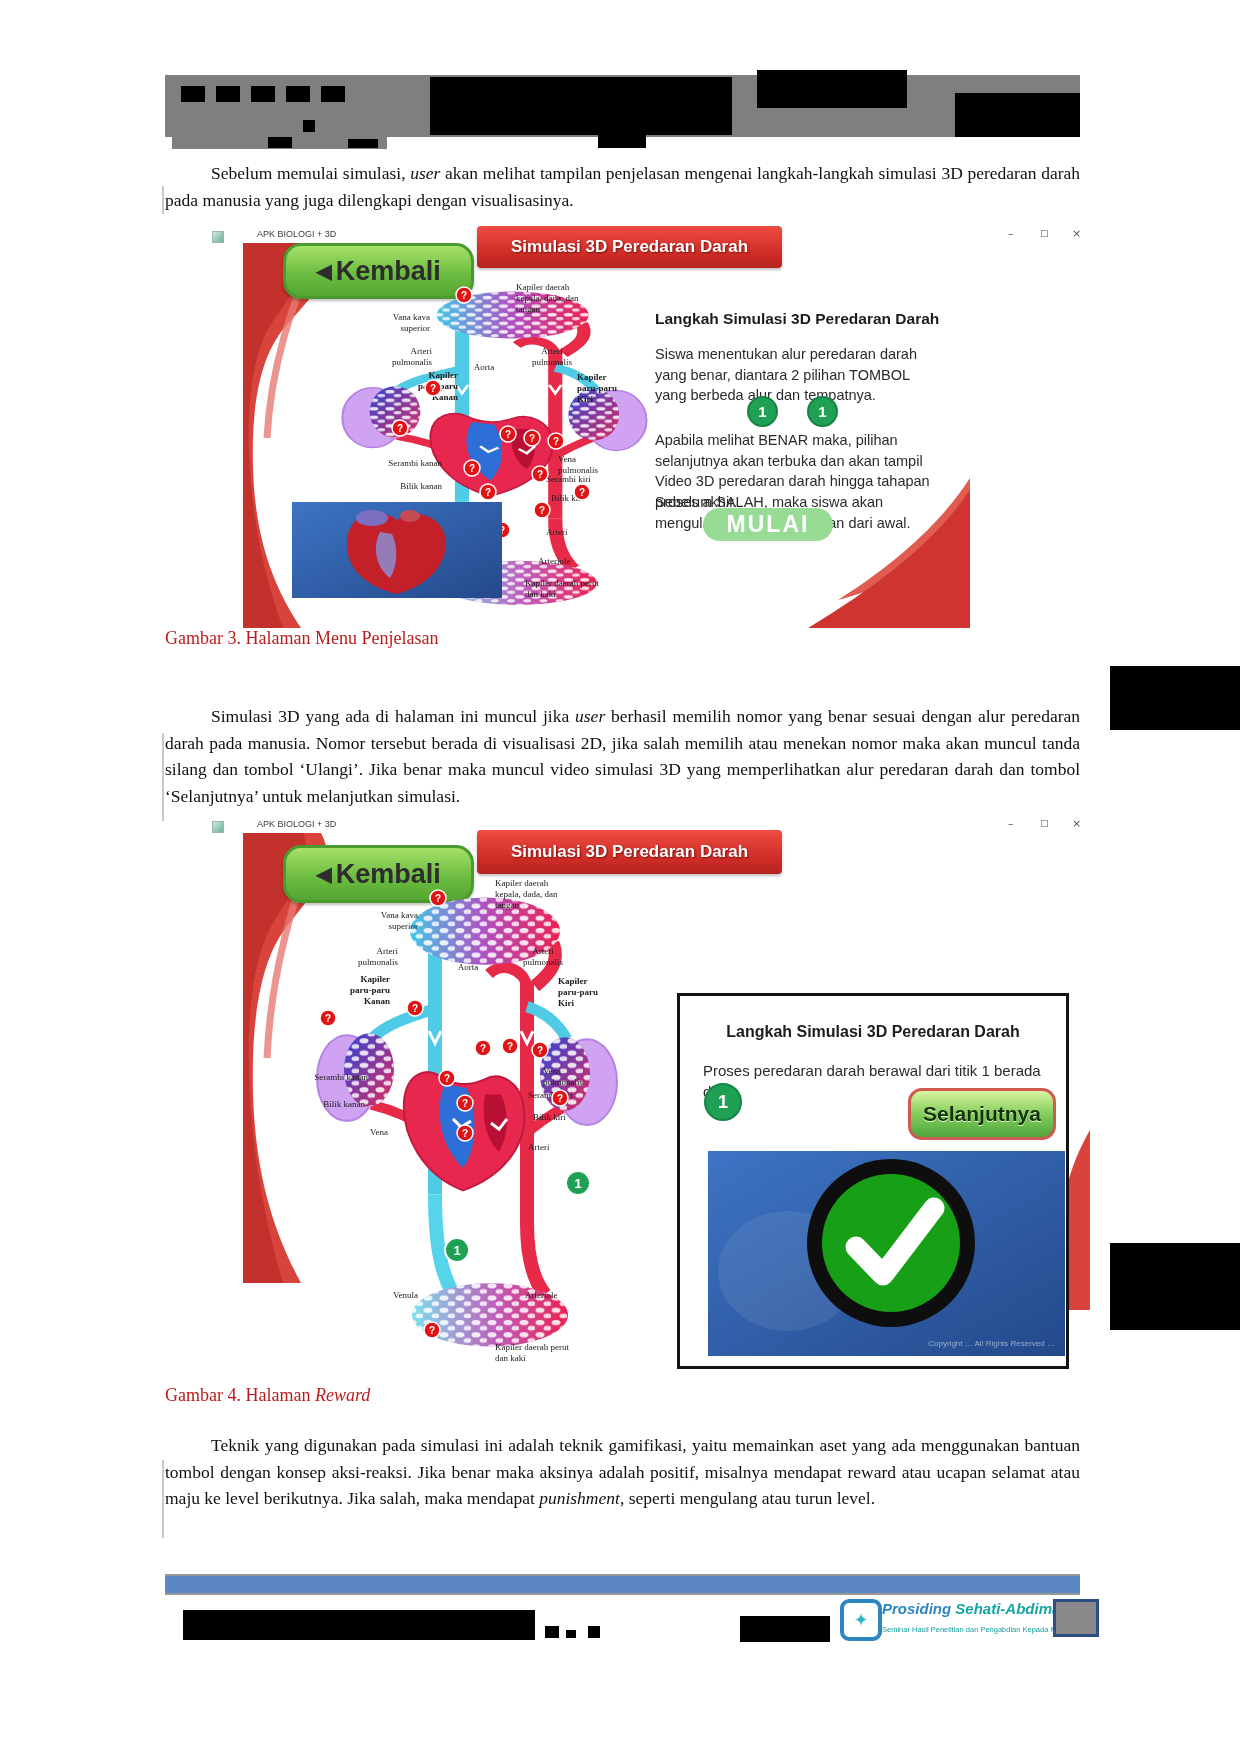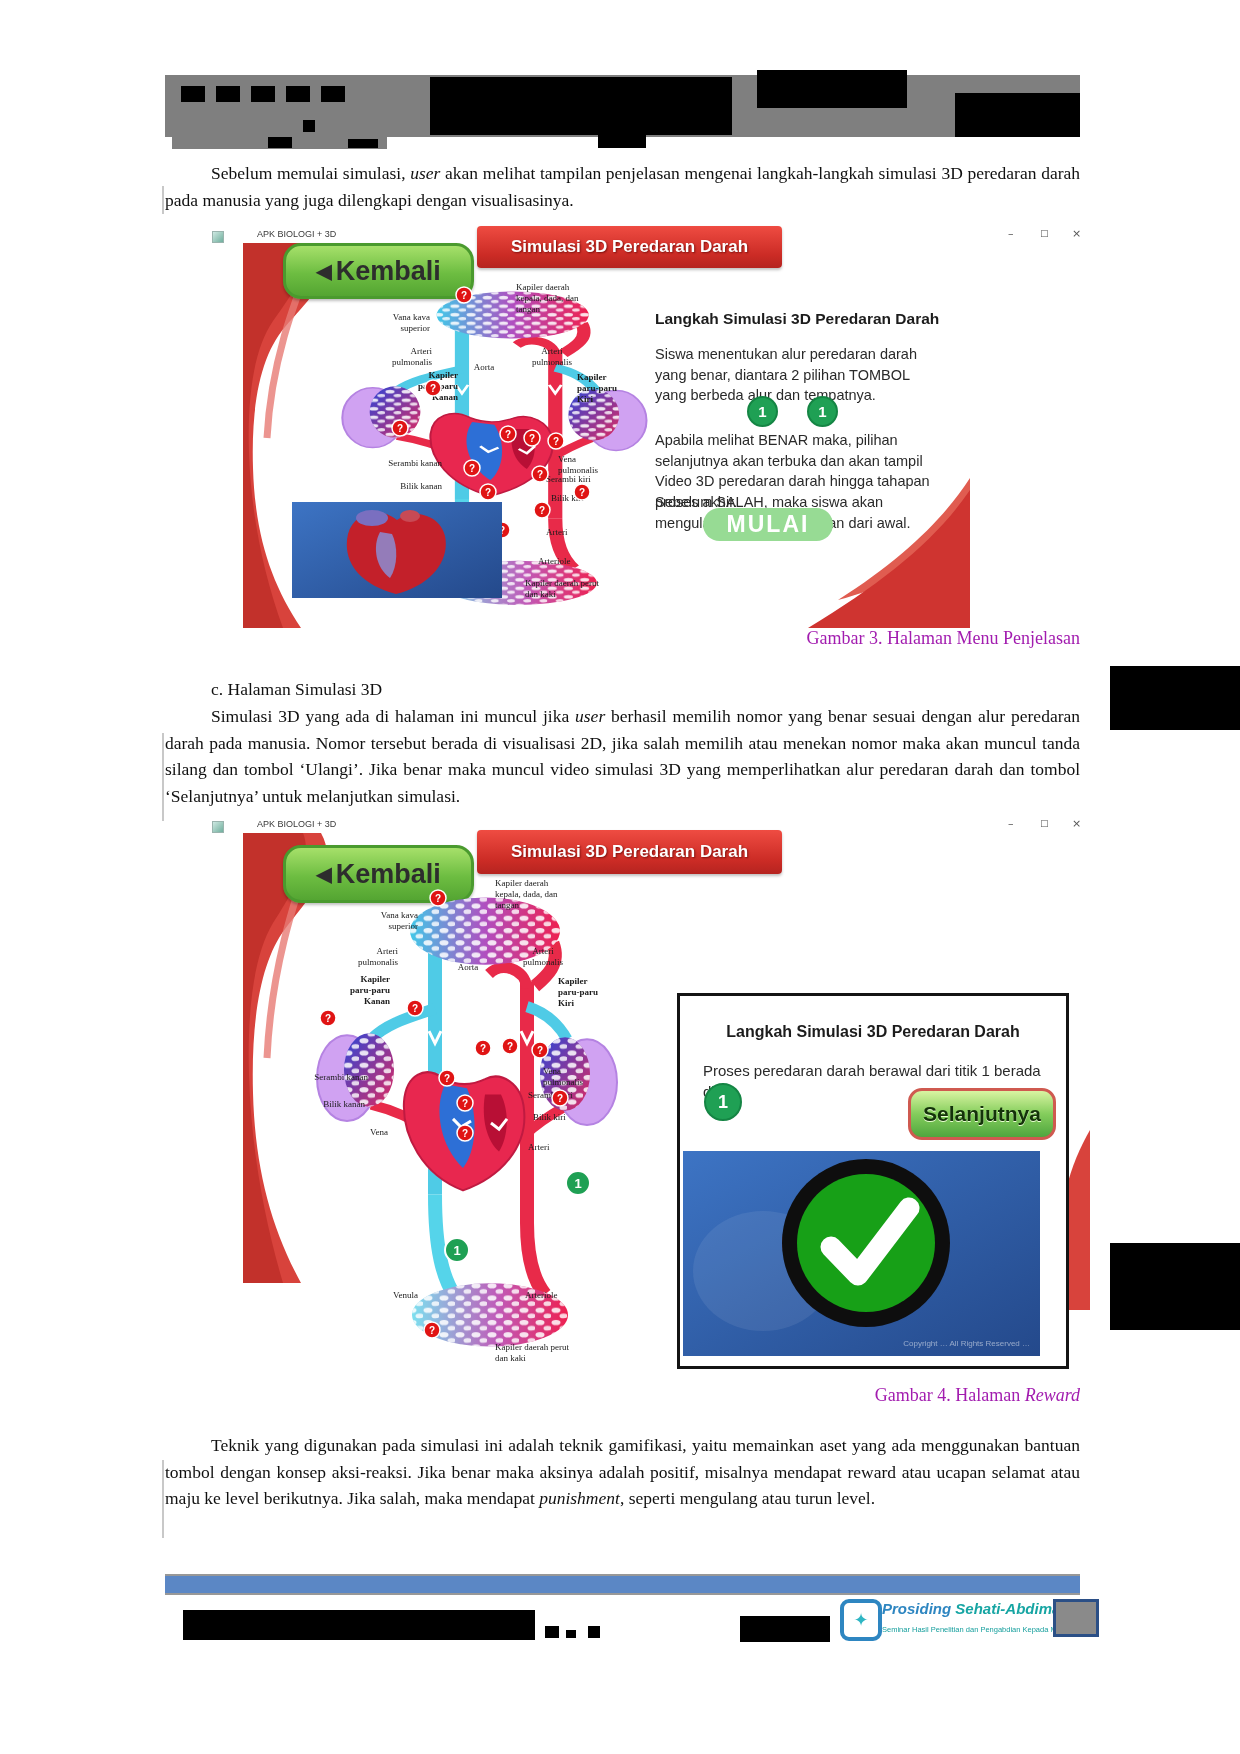--- a/index.html
+++ b/index.html
@@ -3,21 +3,21 @@
 <meta charset="utf-8">
 <style>
   html,body{margin:0;padding:0;background:#e9e9e9;}
   .page{position:relative;width:1240px;height:1754px;background:#fff;overflow:hidden;
         font-family:"Liberation Serif",serif;}
   .abs{position:absolute;}
   .redact-gray{position:absolute;background:#7f7f7f;}
   .redact-black{position:absolute;background:#000;}
   .body-text{position:absolute;left:165px;width:915px;margin:0;font-size:17.5px;
              line-height:26.5px;text-align:justify;text-indent:46px;color:#101010;}
-  .caption{position:absolute;left:165px;width:915px;text-align:right;font-size:18px;color:#a21caf;}
+  .caption{position:absolute;left:165px;width:915px;text-align:left;font-size:18px;color:#b91c1c;}
   .tick{position:absolute;width:2px;background:#c8c8c8;}
   
   .win-title{position:absolute;font-family:"Liberation Sans",sans-serif;font-size:9px;color:#3a3a3a;margin-left:29px;}
   .win-icon{position:absolute;width:10px;height:10px;border:1px solid #9ab4ae;
             background:linear-gradient(135deg,#cfe9e2,#6fae9d);}
   .win-ctrl{position:absolute;font-family:"DejaVu Sans",sans-serif;font-size:11px;color:#555;line-height:11px;}
   
   .btn-kembali{position:absolute;border-radius:18px;border:3px solid #4a9a2e;
       background:linear-gradient(180deg,#a6e06a,#6dbd41 55%,#54a532);
       display:flex;align-items:center;justify-content:center;
@@ -259,21 +259,20 @@
     <div class="btn-mulai" style="left:703px;top:508px;width:130px;height:33px">MULAI</div>
 
     <svg class="abs" style="left:808px;top:478px" width="162" height="150" viewBox="0 0 162 150">
       <path d="M162,0 C136,40 96,80 30,122 C70,112 120,88 162,58 Z" fill="#e05c50"></path>
       <path d="M162,12 C128,62 76,104 0,150 L162,150 Z" fill="#cf3430"></path>
     </svg>
   </div>
 
   <div class="caption" style="top:628px">Gambar 3. Halaman Menu Penjelasan</div>
 
-  <div class="body-text" style="top:676px;text-align:left">c. Halaman Simulasi 3D</div>
   <div class="body-text" style="top:703px"><span>Simulasi 3D yang ada di halaman ini muncul jika </span><span class="i">user</span><span> berhasil memilih nomor yang benar sesuai dengan alur peredaran darah pada manusia. Nomor tersebut berada di visualisasi 2D, jika salah memilih atau menekan nomor maka akan muncul tanda silang dan tombol ‘Ulangi’. Jika benar maka muncul video simulasi 3D yang memperlihatkan alur peredaran darah dan tombol ‘Selanjutnya’ untuk melanjutkan simulasi.</span></div>
 
   <div>
     <div class="win-icon" style="left:212px;top:821px"></div>
     <div class="win-title" style="left:228px;top:819px">APK BIOLOGI + 3D</div>
     <div class="win-ctrl" style="left:1008px;top:818px">–</div>
     <div class="win-ctrl" style="left:1040px;top:818px;font-size:9px">□</div>
     <div class="win-ctrl" style="left:1072px;top:818px">×</div>
 
     <svg class="abs" style="left:243px;top:833px" width="95" height="450" viewBox="0 0 95 450">
@@ -366,21 +365,21 @@
             <text x="162" y="376.5" text-anchor="middle" class="dmark-t" font-size="13">1</text>
           </g>
         </g>
     </svg>
 
     <div class="panel-box" style="left:677px;top:993px;width:386px;height:370px">
       <div class="panel-head" style="left:13px;top:27px;width:360px;text-align:center;font-size:16px">Langkah Simulasi 3D Peredaran Darah</div>
       <div class="panel-p" style="left:23px;top:65px;width:350px;font-size:15px">Proses peredaran darah berawal dari titik 1 berada di :</div>
       <div class="badge" style="left:24px;top:87px;width:34px;height:34px;font-size:18px">1</div>
       <div class="btn-next" style="left:228px;top:92px;width:142px;height:46px">Selanjutnya</div>
-      <div class="video" style="left:3px;top:155px;width:357px;height:205px">
+      <div class="video" style="left:28px;top:155px;width:357px;height:205px">
         <svg width="357" height="205" viewBox="0 0 357 205">
           <rect width="357" height="205" fill="url(#gvid)"></rect>
           <ellipse cx="80" cy="120" rx="70" ry="60" fill="rgba(255,255,255,0.08)"></ellipse>
           <g transform="translate(20,30) scale(1.45)">
               <use href="#heart3d"></use>
             </g>
           <circle cx="183" cy="92" r="84" fill="#0e0e0e"></circle>
           <circle cx="183" cy="92" r="69" fill="#17a017"></circle>
           <path d="M148,96 L175,124 L226,57" stroke="#fff" stroke-width="21" fill="none" stroke-linecap="round" stroke-linejoin="round"></path>
         </svg>

